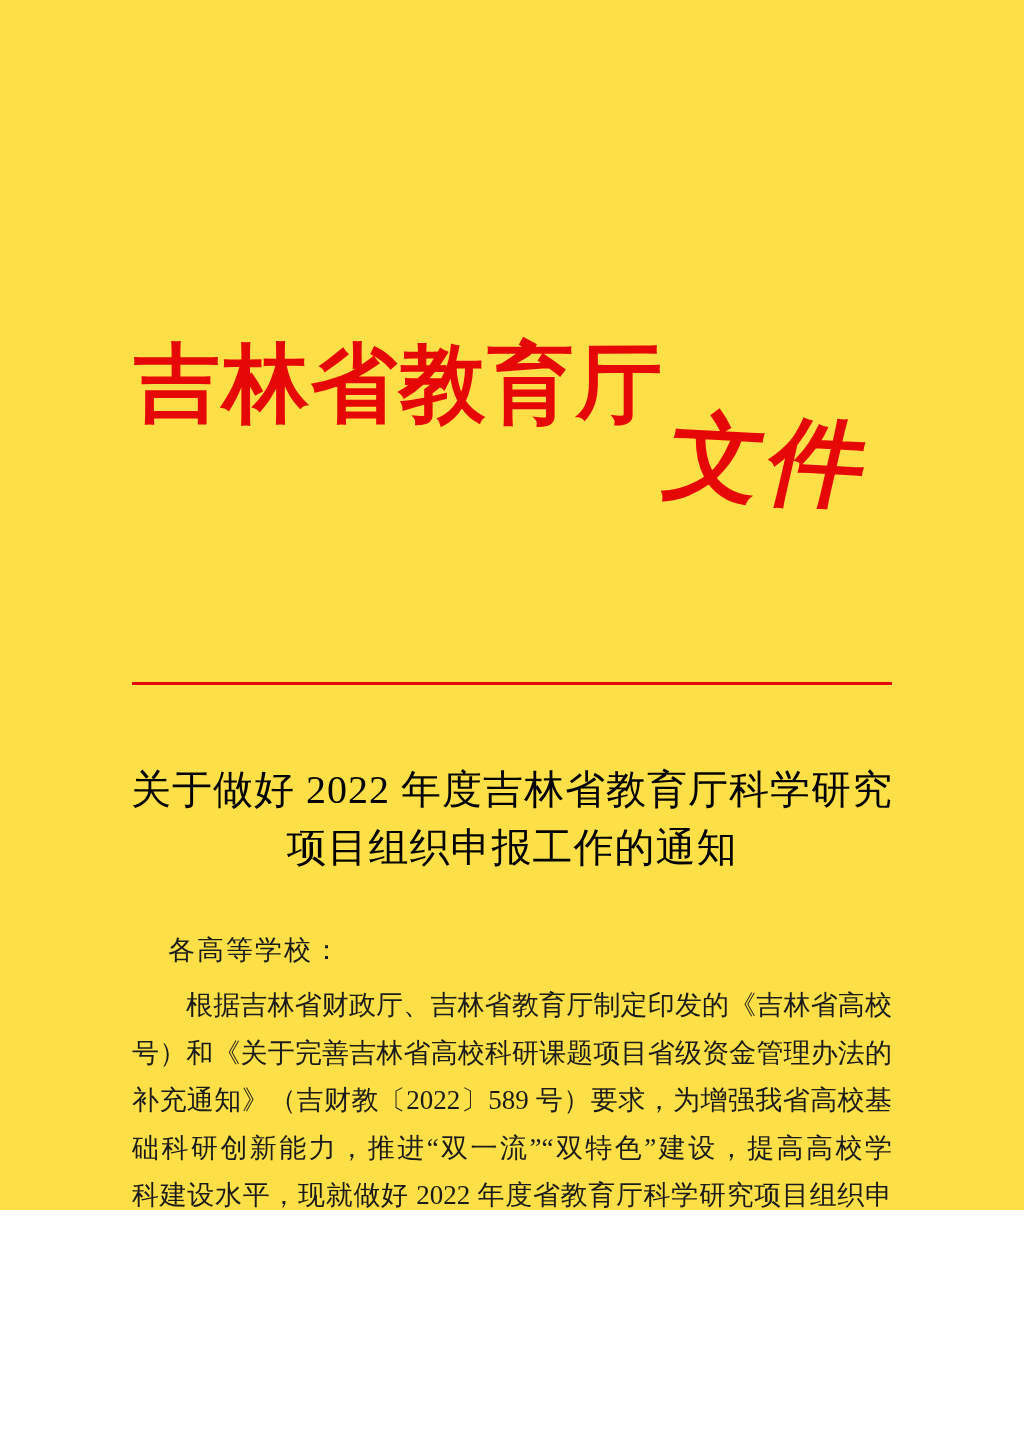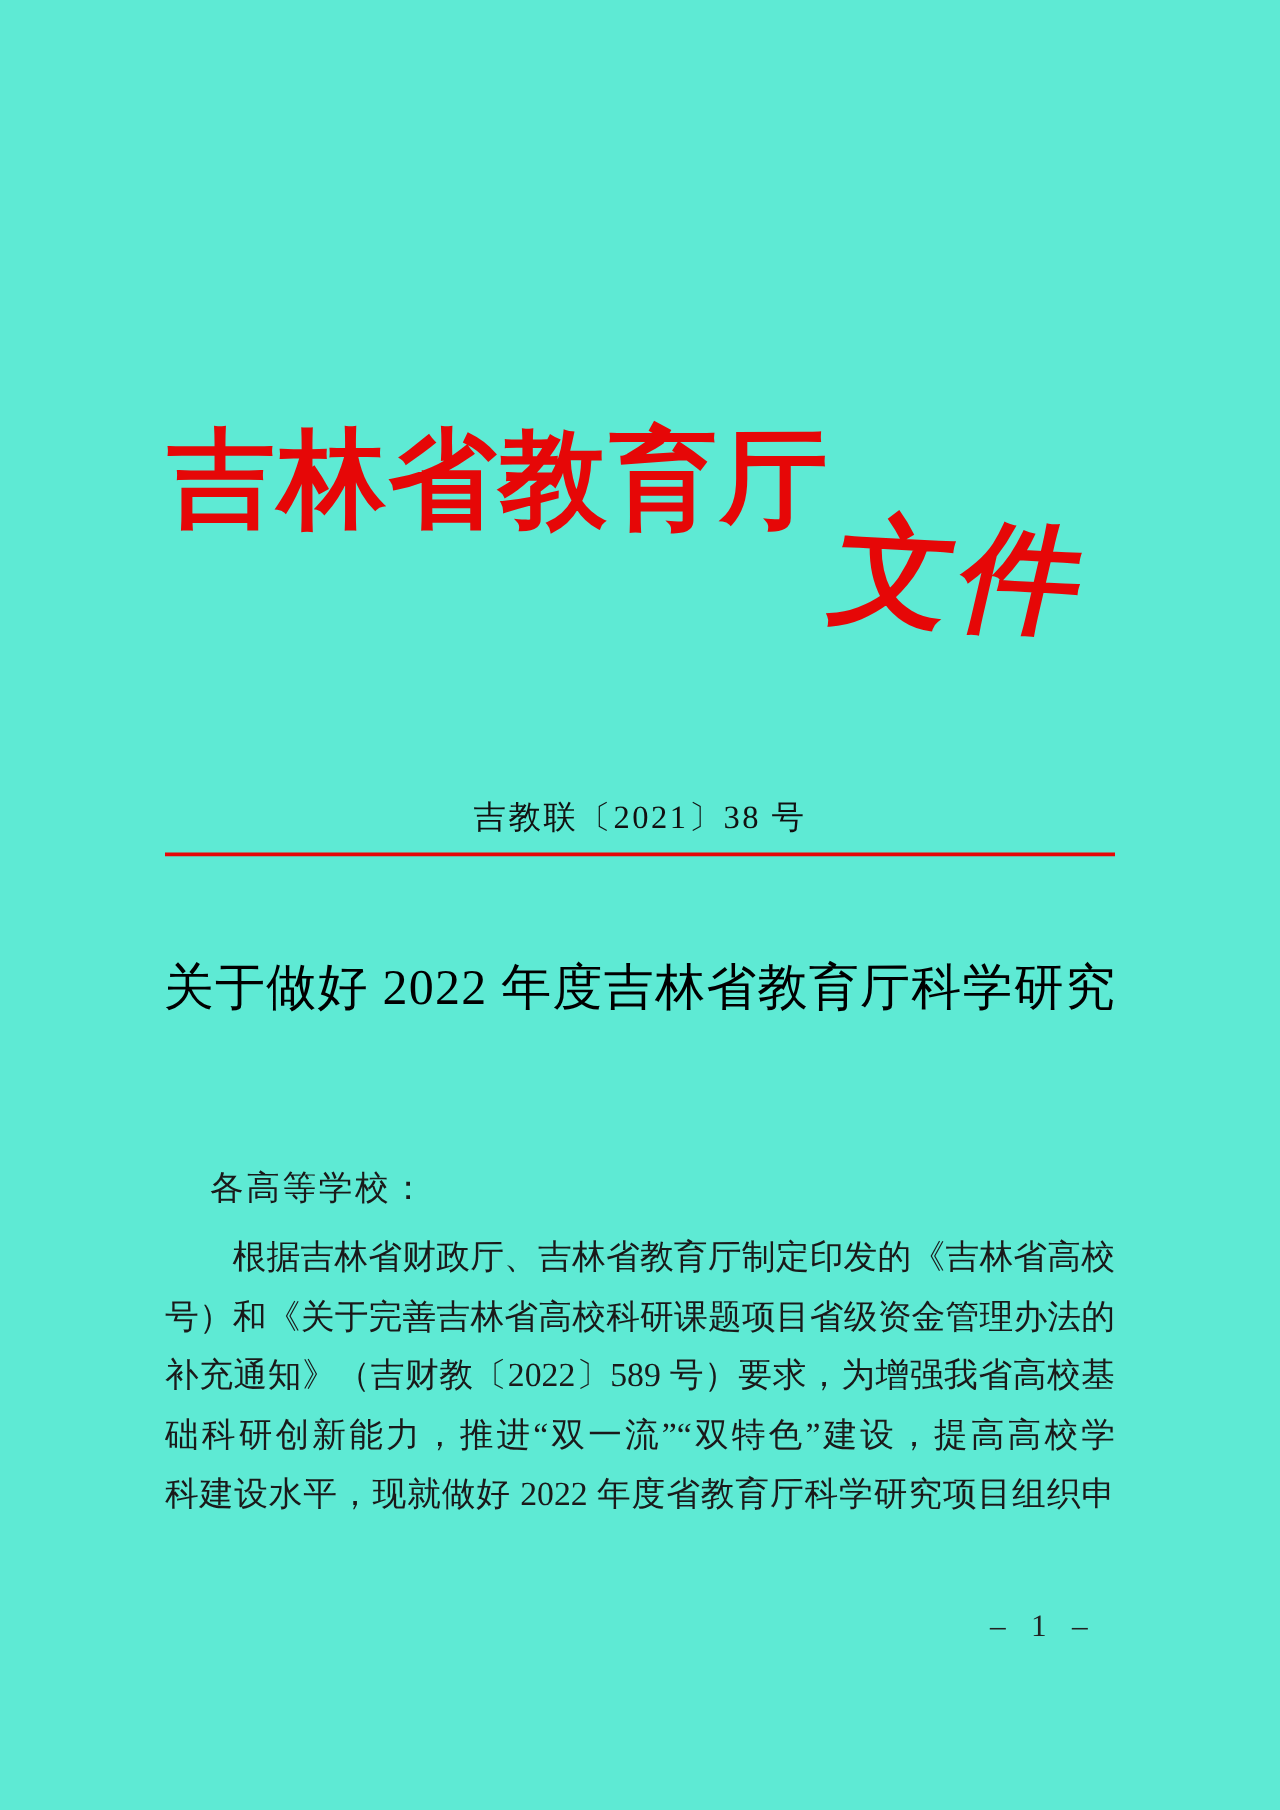--- a/index.html
+++ b/index.html
@@ -3,23 +3,23 @@
 <meta charset="utf-8">
 <style>
   html, body {
     margin: 0;
     padding: 0;
     background: #ffffff;
   }
   .page {
     position: relative;
     width: 1024px;
-    height: 1448px;
+    height: 1210px;
     margin: 0 auto;
-    background: #5eead4;
+    background: #fde047;
     overflow: hidden;
     font-family: "Liberation Serif", "DejaVu Serif", serif;
     color: #1a1a1a;
   }
   
   .org-block {
     position: absolute;
     left: 134px;
     top: 318px;
     width: 528px;
@@ -123,26 +123,26 @@
 <body>
 
 <div class="page">
 
   <div class="org-block">
     <div class="org-line">吉林省教育厅</div>
   </div>
 
   <div class="doc-type-label">文件</div>
 
-  <div class="doc-number">吉教联〔2021〕38 号</div>
 
   <div class="red-rule"></div>
 
   <div class="title-block">
     <div>关于做好 2022 年度吉林省教育厅科学研究</div>
+    <div>项目组织申报工作的通知</div>
   </div>
 
   <div class="salutation">各高等学校：</div>
 
   <div class="paragraph">
     <div class="body-line indent-first">根据吉林省财政厅、吉林省教育厅制定印发的《吉林省高校</div>
     <div class="body-line">号）和《关于完善吉林省高校科研课题项目省级资金管理办法的</div>
     <div class="body-line">补充通知》（吉财教〔2022〕589 号）要求，为增强我省高校基</div>
     <div class="body-line">础科研创新能力，推进“双一流”“双特色”建设，提高高校学</div>
     <div class="body-line">科建设水平，现就做好 2022 年度省教育厅科学研究项目组织申</div>

